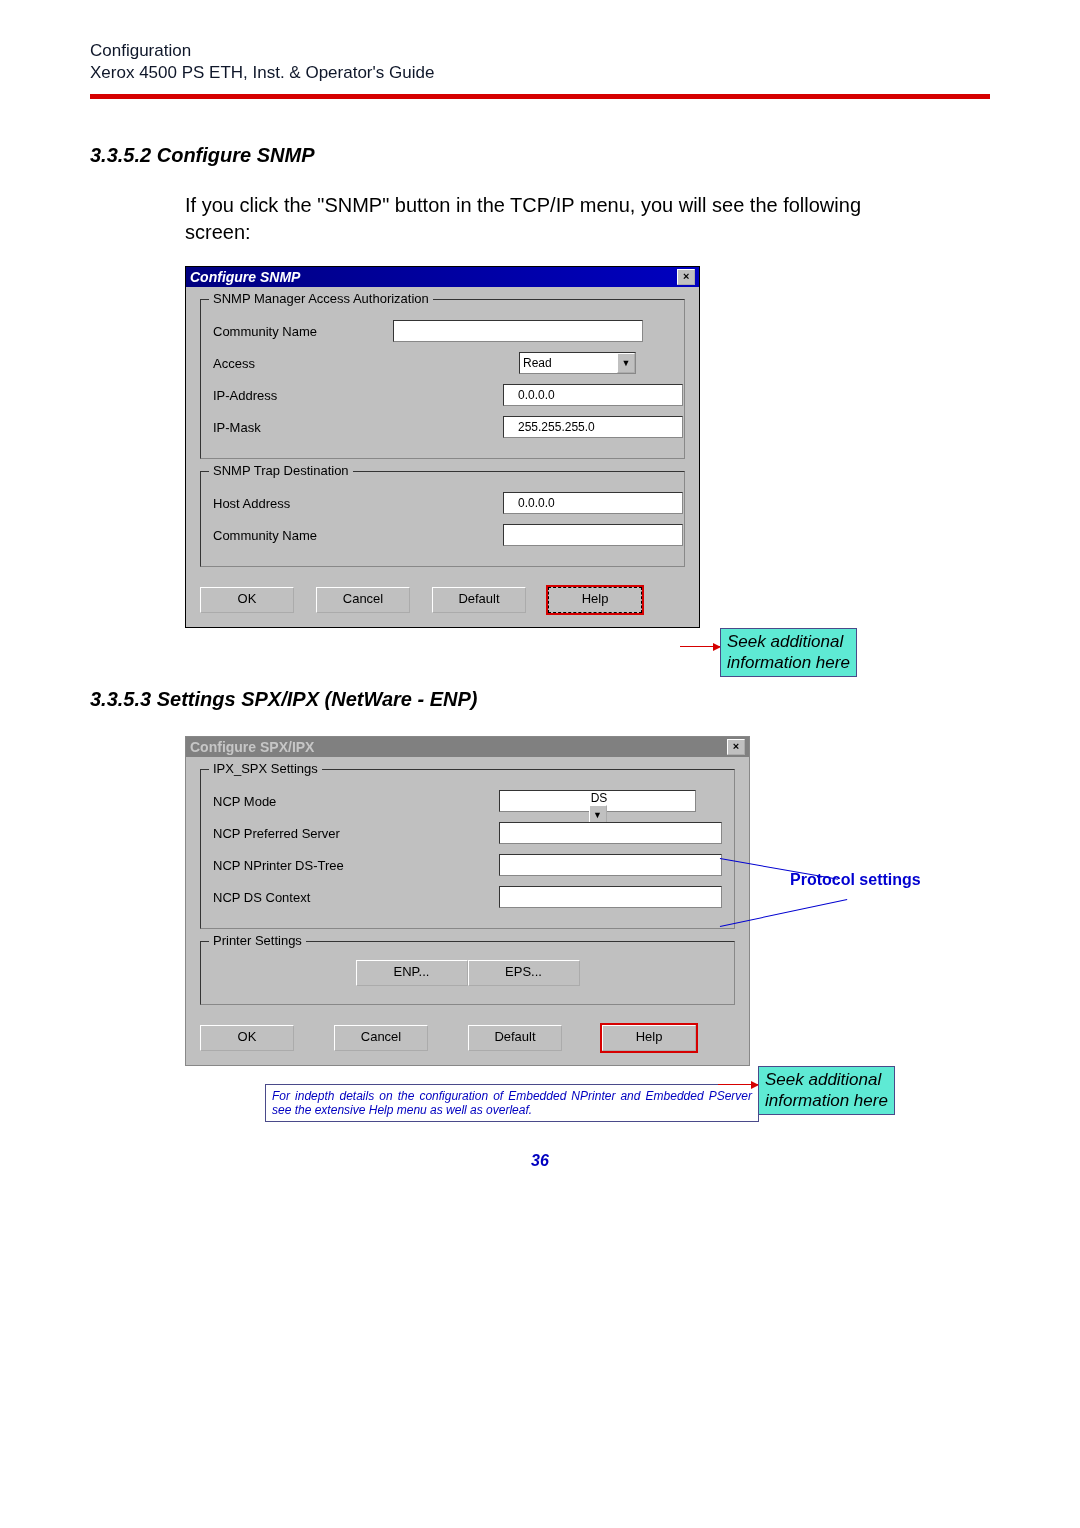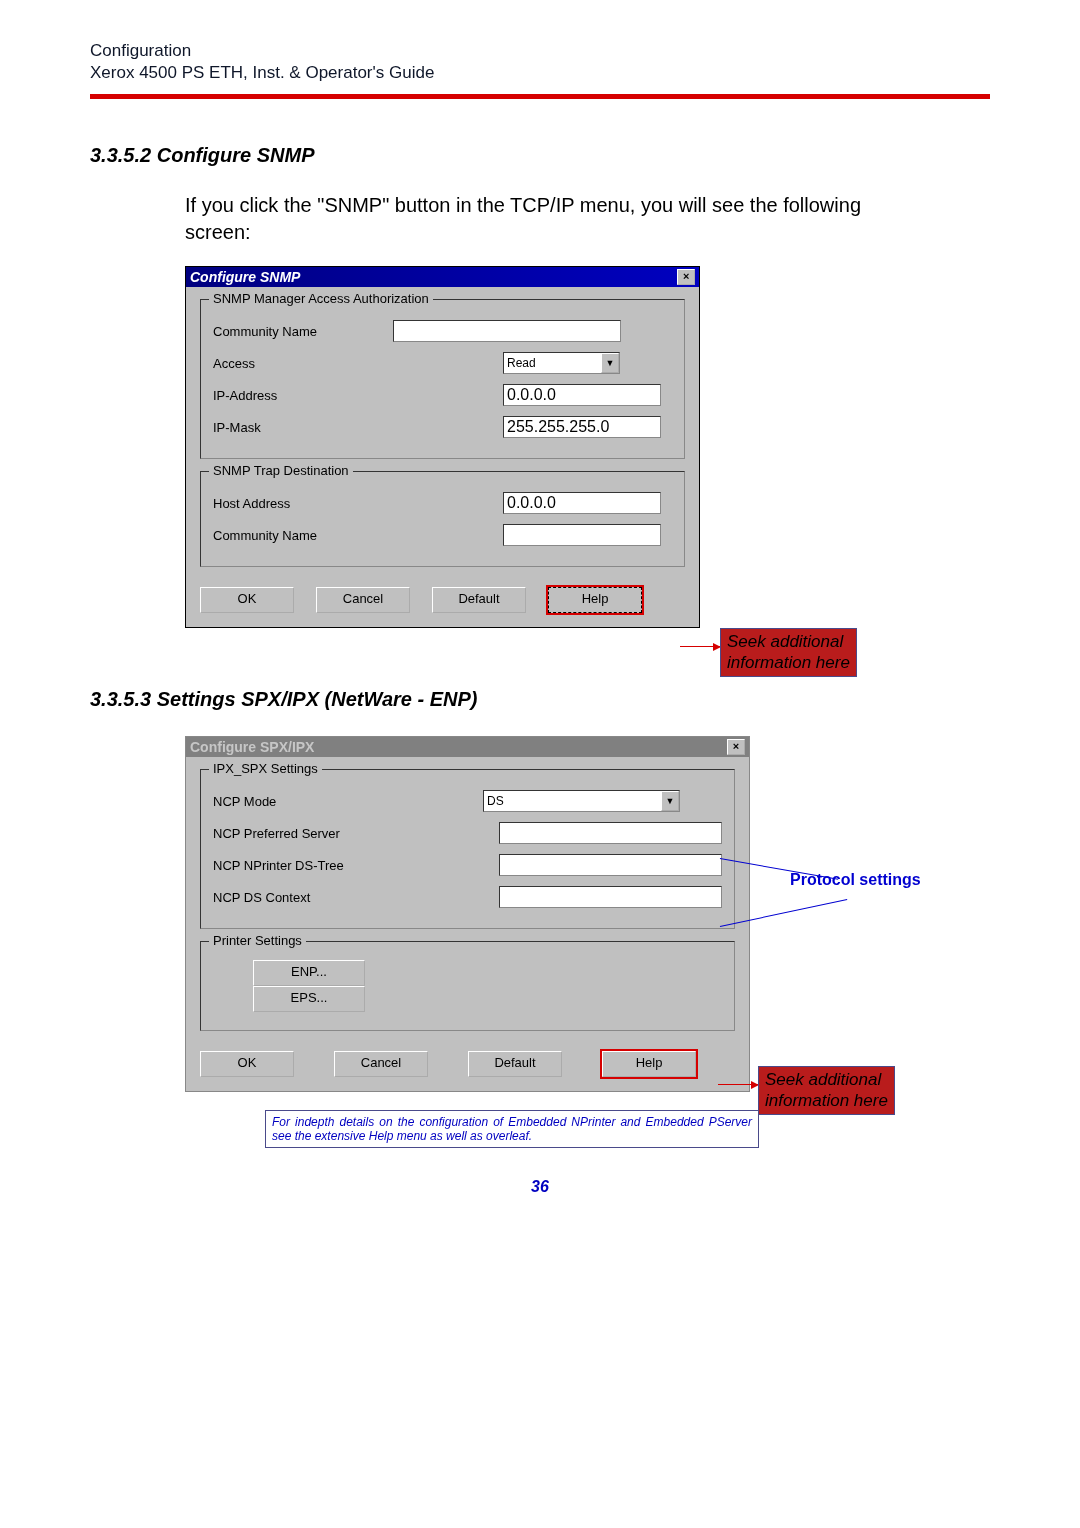--- a/index.html
+++ b/index.html
@@ -117,22 +117,22 @@
   .form-label-wide {
     flex: 0 0 290px;
     font-size: 13px;
     color: #000;
   }
   .text-input {
     border: 1px inset #888;
     background: #fff;
     height: 18px;
     width: 150px;
-    font-size: 16px;
-    padding: 1px 3px;
+    font-size: 12px;
+    padding: 1px 14px;
     box-sizing: content-box;
   }
   .text-input-wide {
     border: 1px inset #888;
     background: #fff;
     height: 18px;
     width: 215px;
     font-size: 12px;
     padding: 1px 3px;
     box-sizing: content-box;
@@ -142,23 +142,25 @@
   }
   .dropdown {
     display: inline-flex;
     border: 1px inset #888;
     background: #fff;
     height: 20px;
     width: 115px;
     font-size: 12px;
     box-sizing: content-box;
     align-items: center;
+    margin-left: 16px;
   }
   .dropdown-wide {
     width: 195px;
+    flex-direction: column;
   }
   .dropdown-text {
     flex: 1;
     padding-left: 3px;
   }
   .dropdown-arrow {
     width: 16px;
     height: 18px;
     background: #c0c0c0;
     border: 1px outset #fff;
@@ -184,21 +186,21 @@
   .help-highlight {
     box-shadow: 0 0 0 2px #d60000;
     border: 1px dashed #000 !important;
   }
   .help-highlight2 {
     box-shadow: 0 0 0 2px #d60000;
   }
   .callout-box {
     position: absolute;
     border: 1px solid #4a4a8a;
-    background: #b91c1c;
+    background: #5eead4;
     font-style: italic;
     font-size: 17px;
     padding: 3px 6px;
     line-height: 1.2;
     color: #000;
   }
   .callout-arrow {
     position: absolute;
     height: 0;
     border-top: 1px solid #d60000;
@@ -241,21 +243,20 @@
     font-style: italic;
     font-weight: bold;
     color: #0000c0;
     font-size: 16px;
     margin-top: 30px;
   }
   .printer-btn-row {
     display: flex;
     justify-content: center;
     padding: 8px 40px;
-    flex-direction: column;
   }
   .spacer-large { height: 60px; }
 </style>
 </head>
 <body>
 
 <div class="page">
 
   <div class="header-text">Configuration</div>
   <div class="header-text">Xerox 4500 PS ETH, Inst. &amp; Operator's Guide</div>

